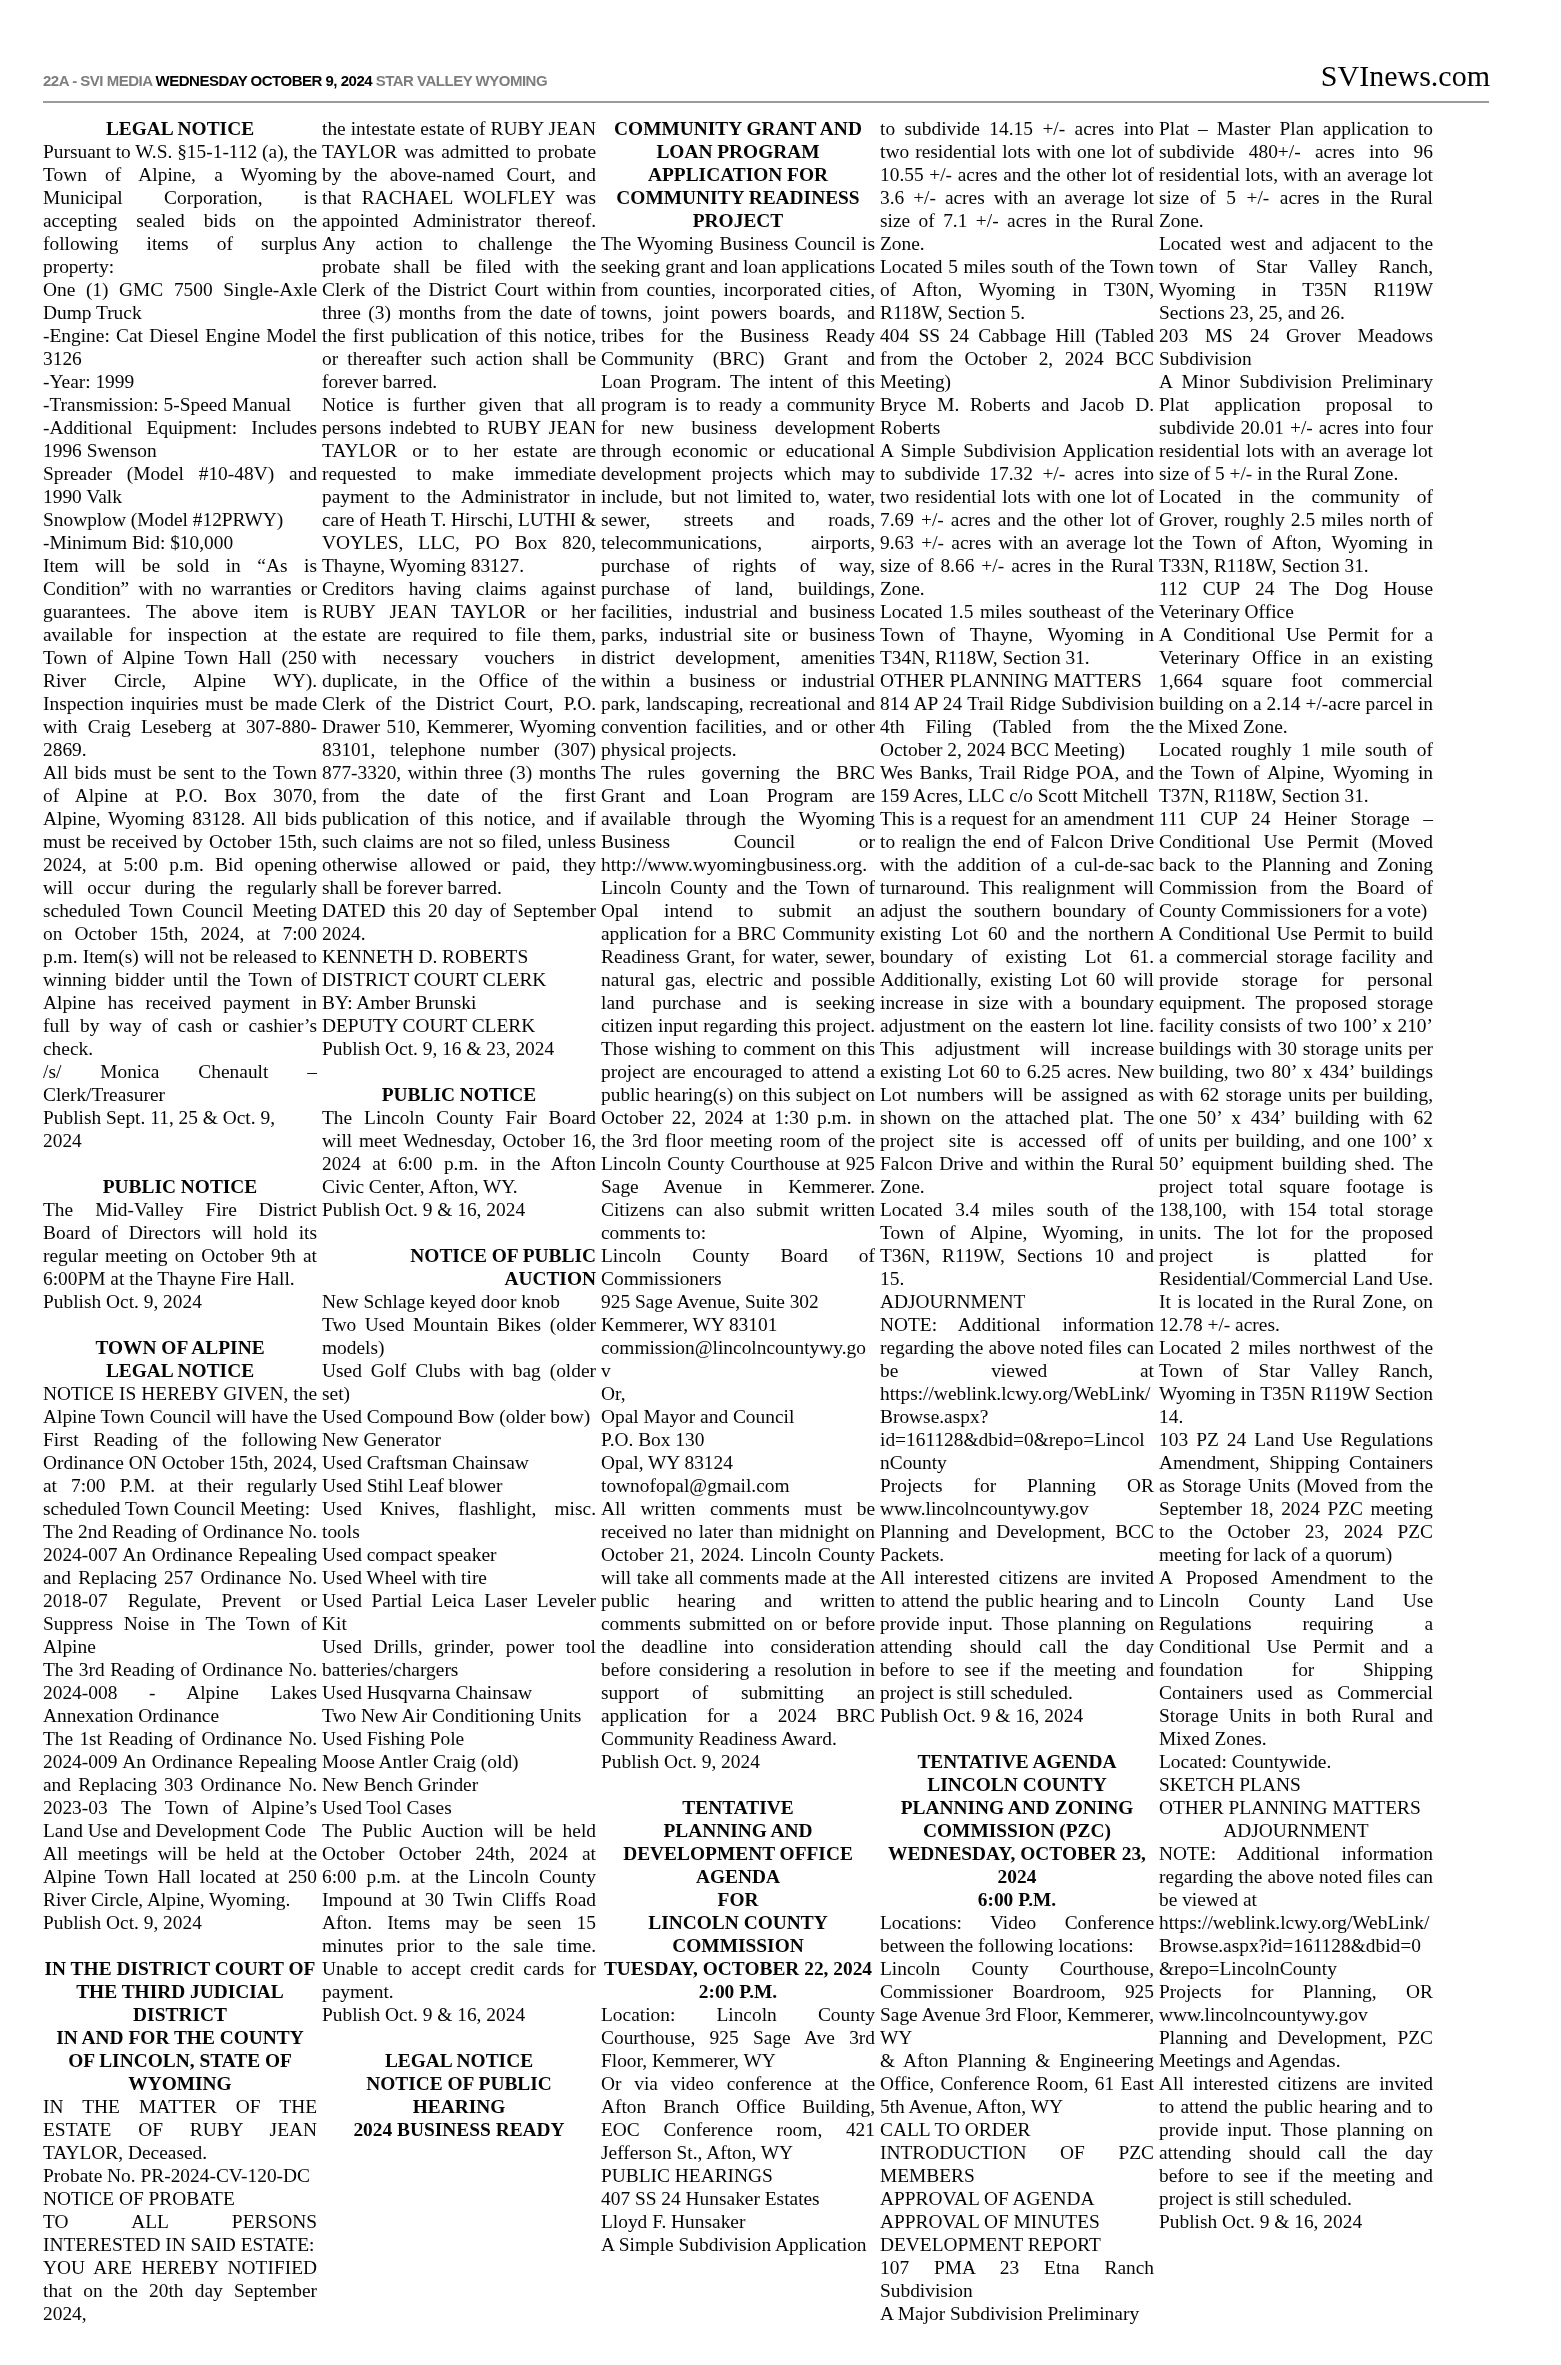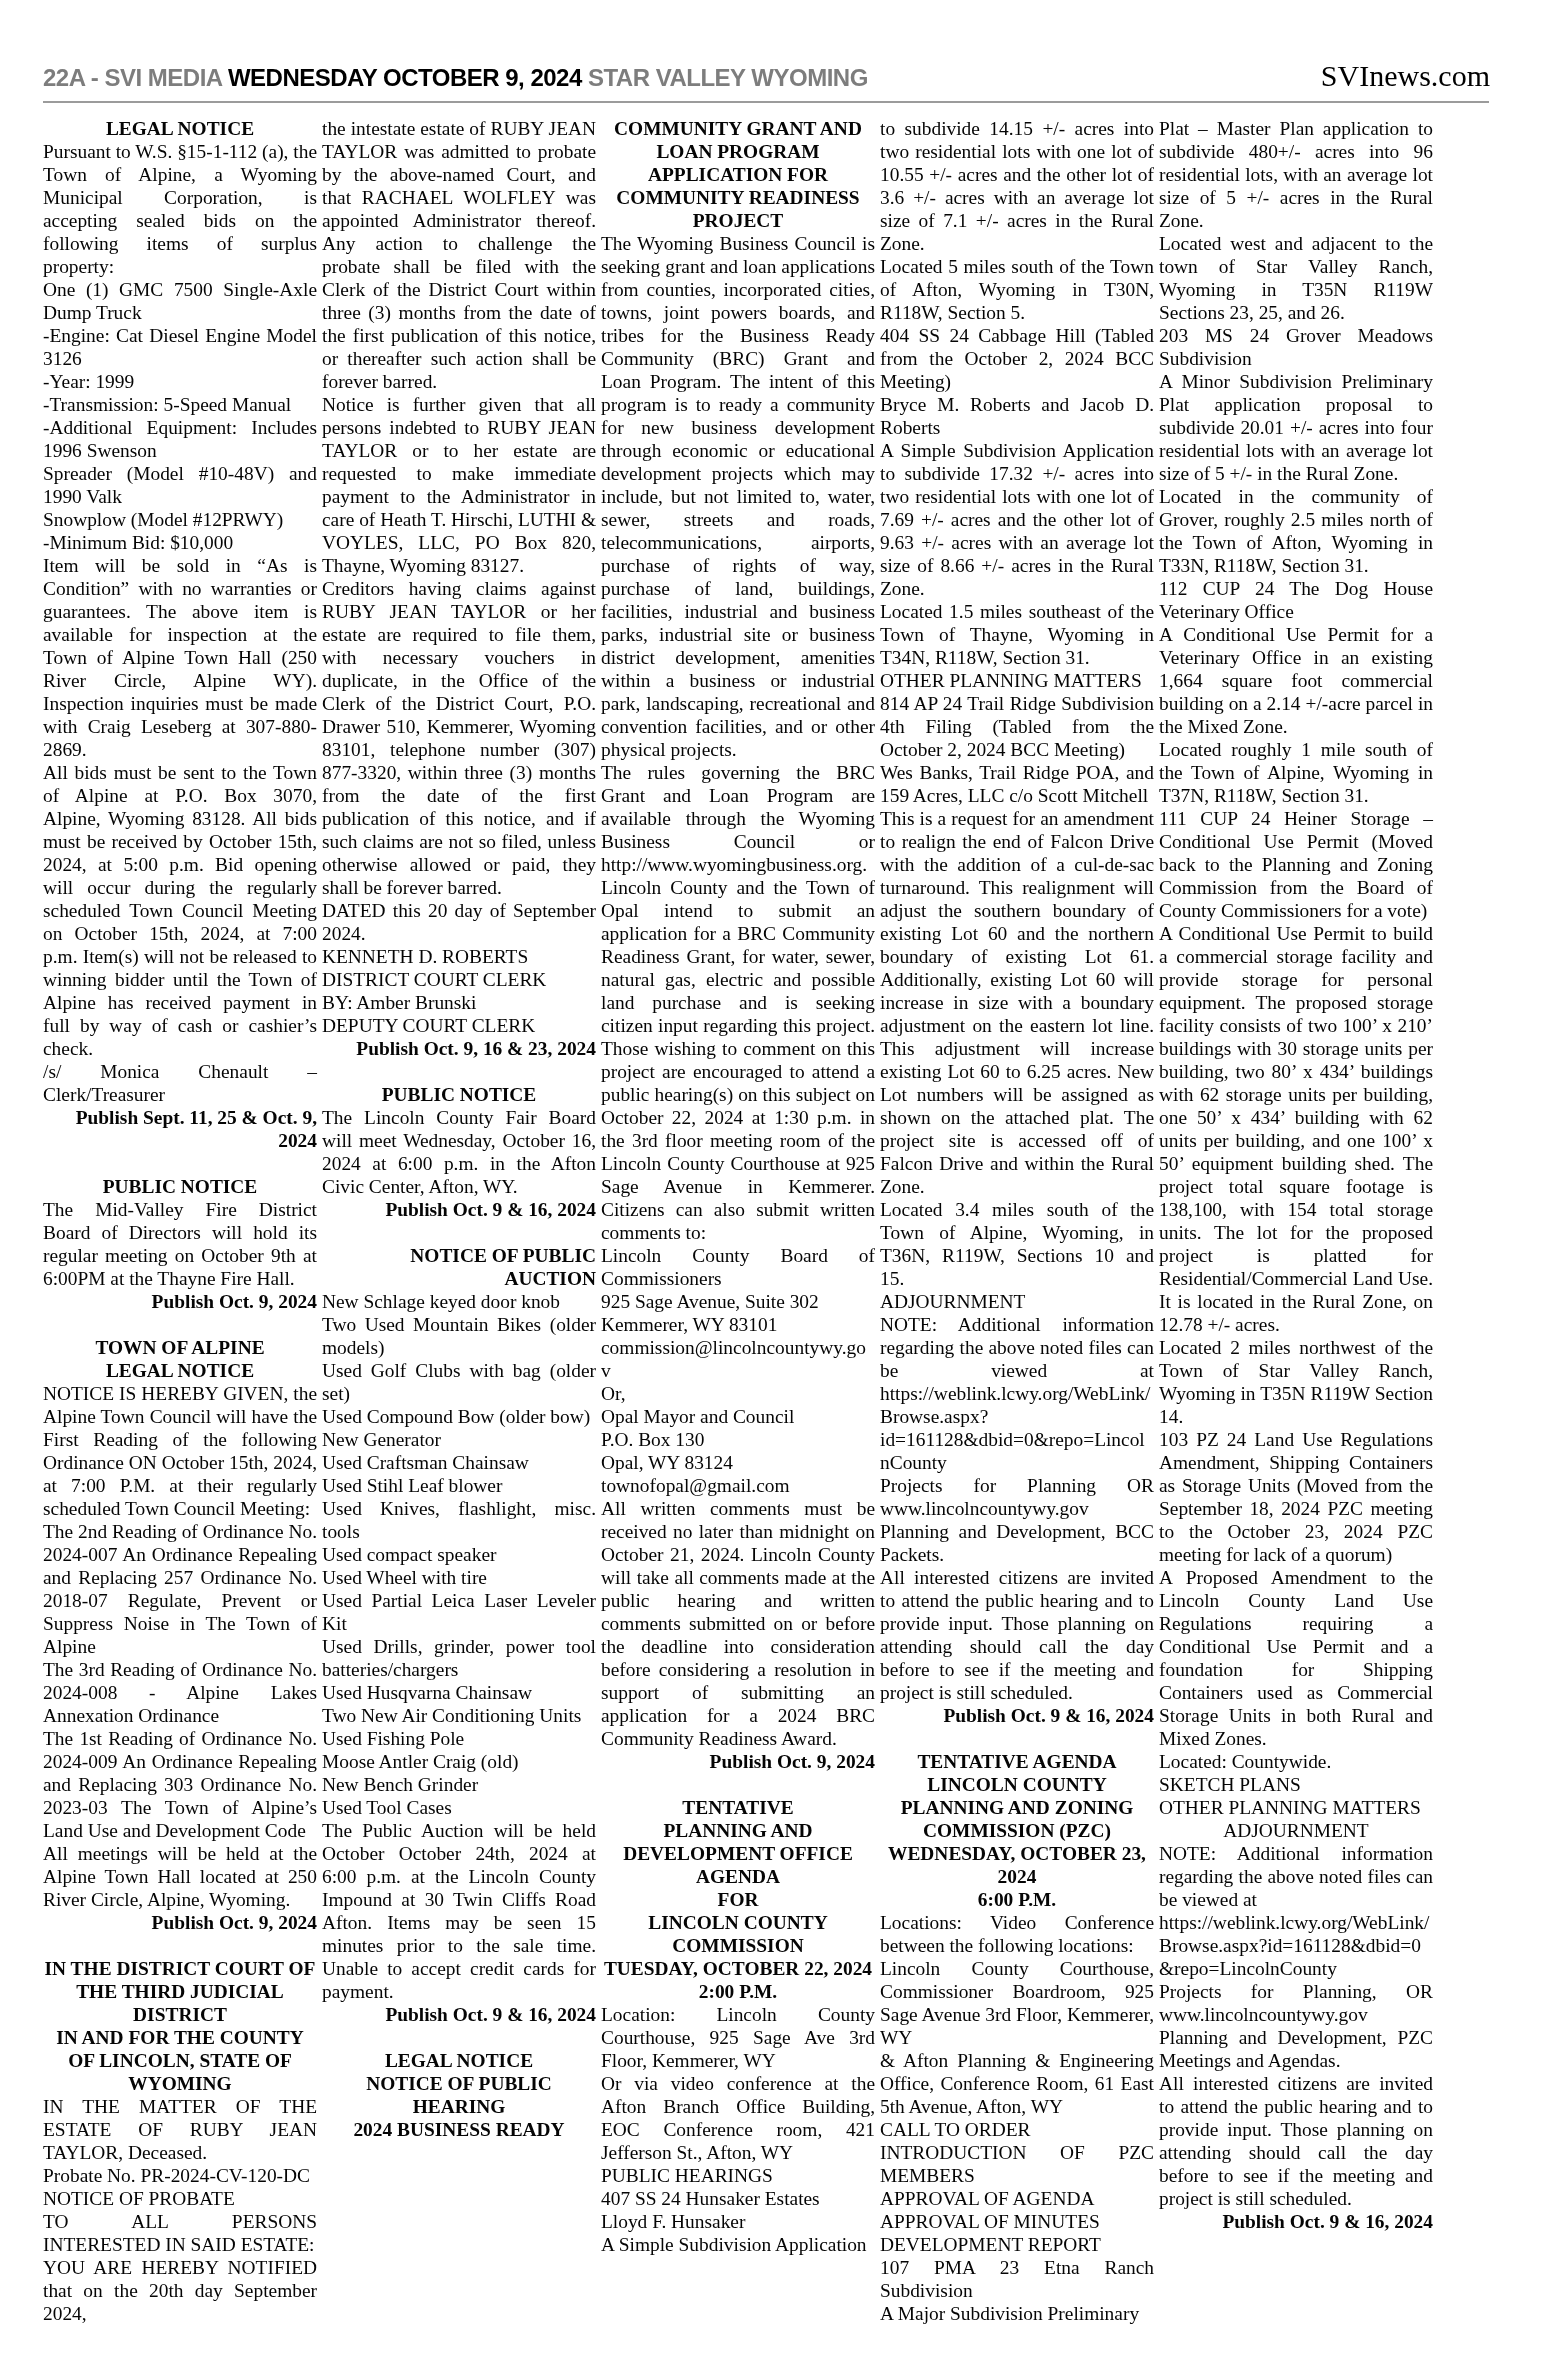--- a/index.html
+++ b/index.html
@@ -19,21 +19,21 @@
   .masthead {
     display: flex;
     justify-content: space-between;
     align-items: baseline;
     margin: 59px 71px 0 43px;
     white-space: nowrap;
   }
   .masthead-left {
     font-family: "Liberation Sans", "DejaVu Sans", sans-serif;
     font-weight: bold;
-    font-size: 24px;
+    font-size: 15px;
     letter-spacing: -0.5px;
   }
   .mast-gray { color: #7d7d7d; }
   .mast-black { color: #000000; }
   .mast-site {
     font-family: "Liberation Serif", "DejaVu Serif", serif;
     font-weight: normal;
     font-size: 30px;
     color: #000000;
   }
@@ -71,22 +71,22 @@
   }
   .h + .h { margin-top: 0; }
   .column .blk:first-child { margin-top: 0; }
   .hl {
     font-weight: bold;
     text-align: right;
     margin-top: 23px;
   }
   .c { text-align: center; }
   .pub {
-    font-weight: bold;
-    text-align: right;
+    font-weight: normal;
+    text-align: left;
   }
 </style>
 </head>
 <body>
 
 <div class="page">
   <div class="masthead">
     <div class="masthead-left">
       <span class="mast-gray">22A - SVI MEDIA </span><span class="mast-black">WEDNESDAY OCTOBER 9, 2024 </span><span class="mast-gray">STAR VALLEY WYOMING</span>
     </div>

